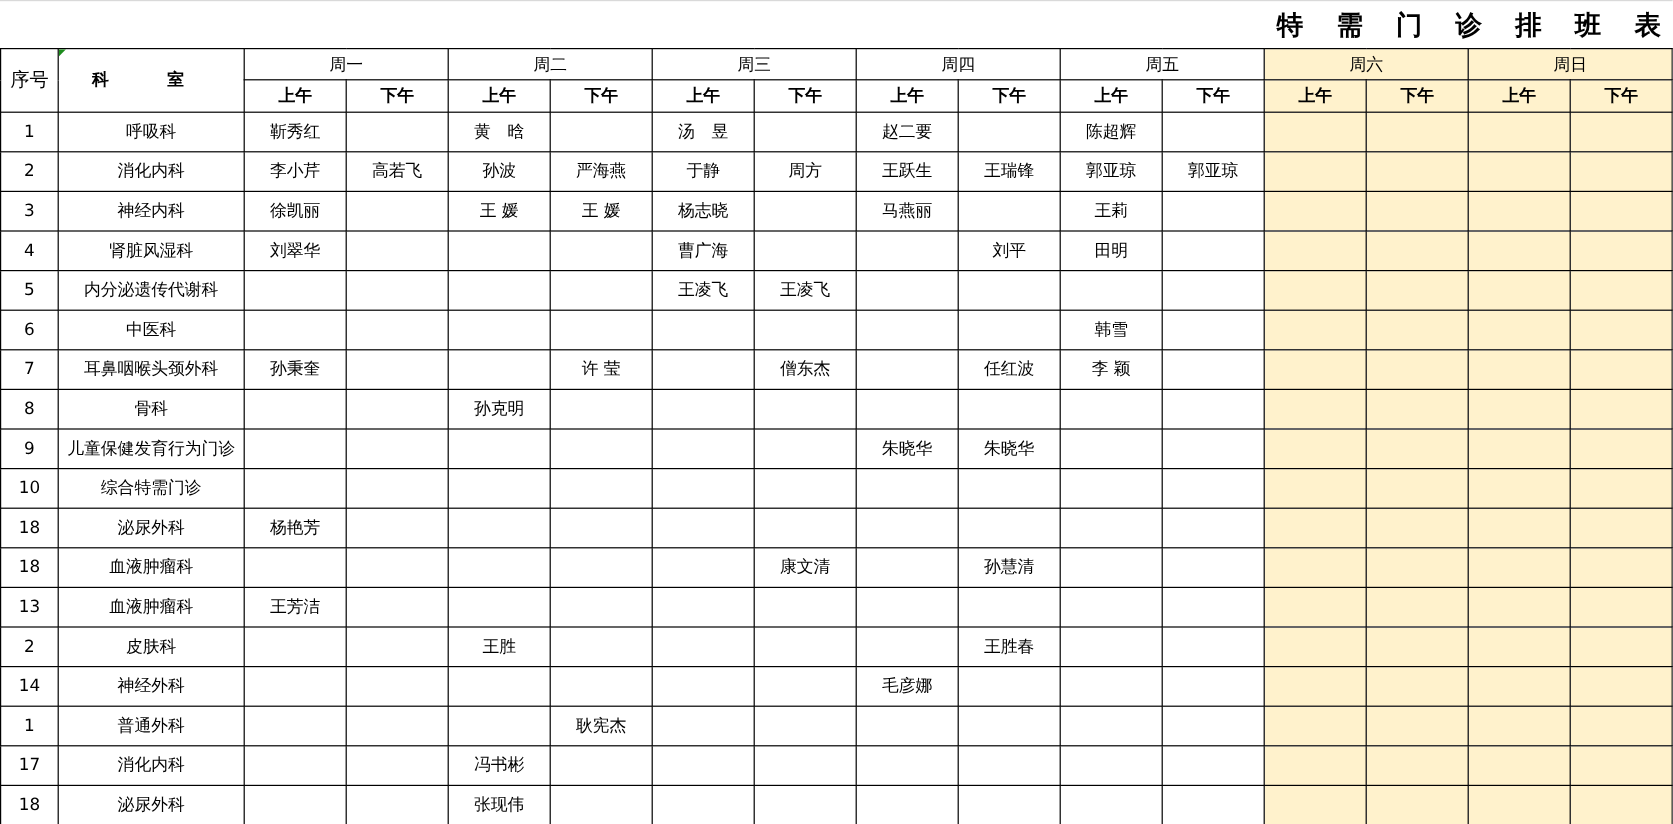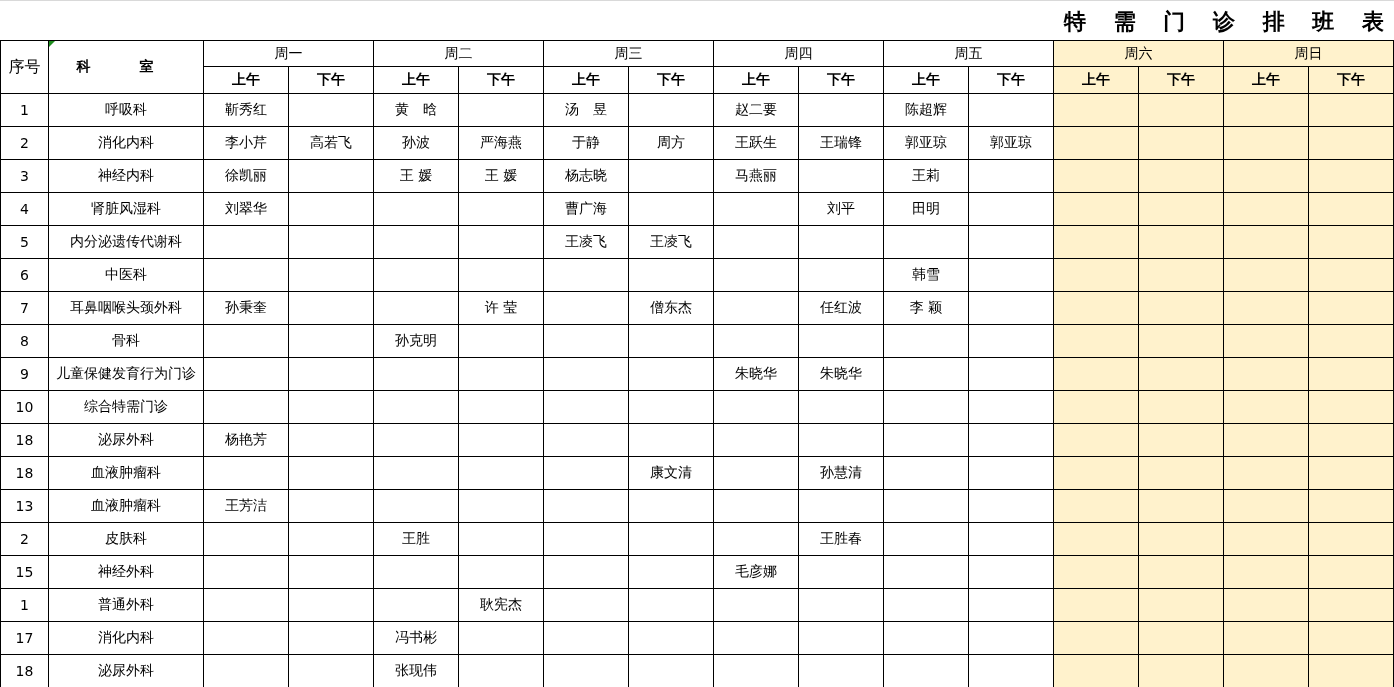--- a/index.html
+++ b/index.html
@@ -322,21 +322,21 @@
         <td></td>
         <td>王胜春</td>
         <td></td>
         <td></td>
         <td class="wk"></td>
         <td class="wk"></td>
         <td class="wk"></td>
         <td class="wk"></td>
       </tr>
       <tr>
-        <td>15</td>
+        <td>14</td>
         <td>神经外科</td>
         <td></td>
         <td></td>
         <td></td>
         <td></td>
         <td></td>
         <td></td>
         <td>毛彦娜</td>
         <td></td>
         <td></td>

